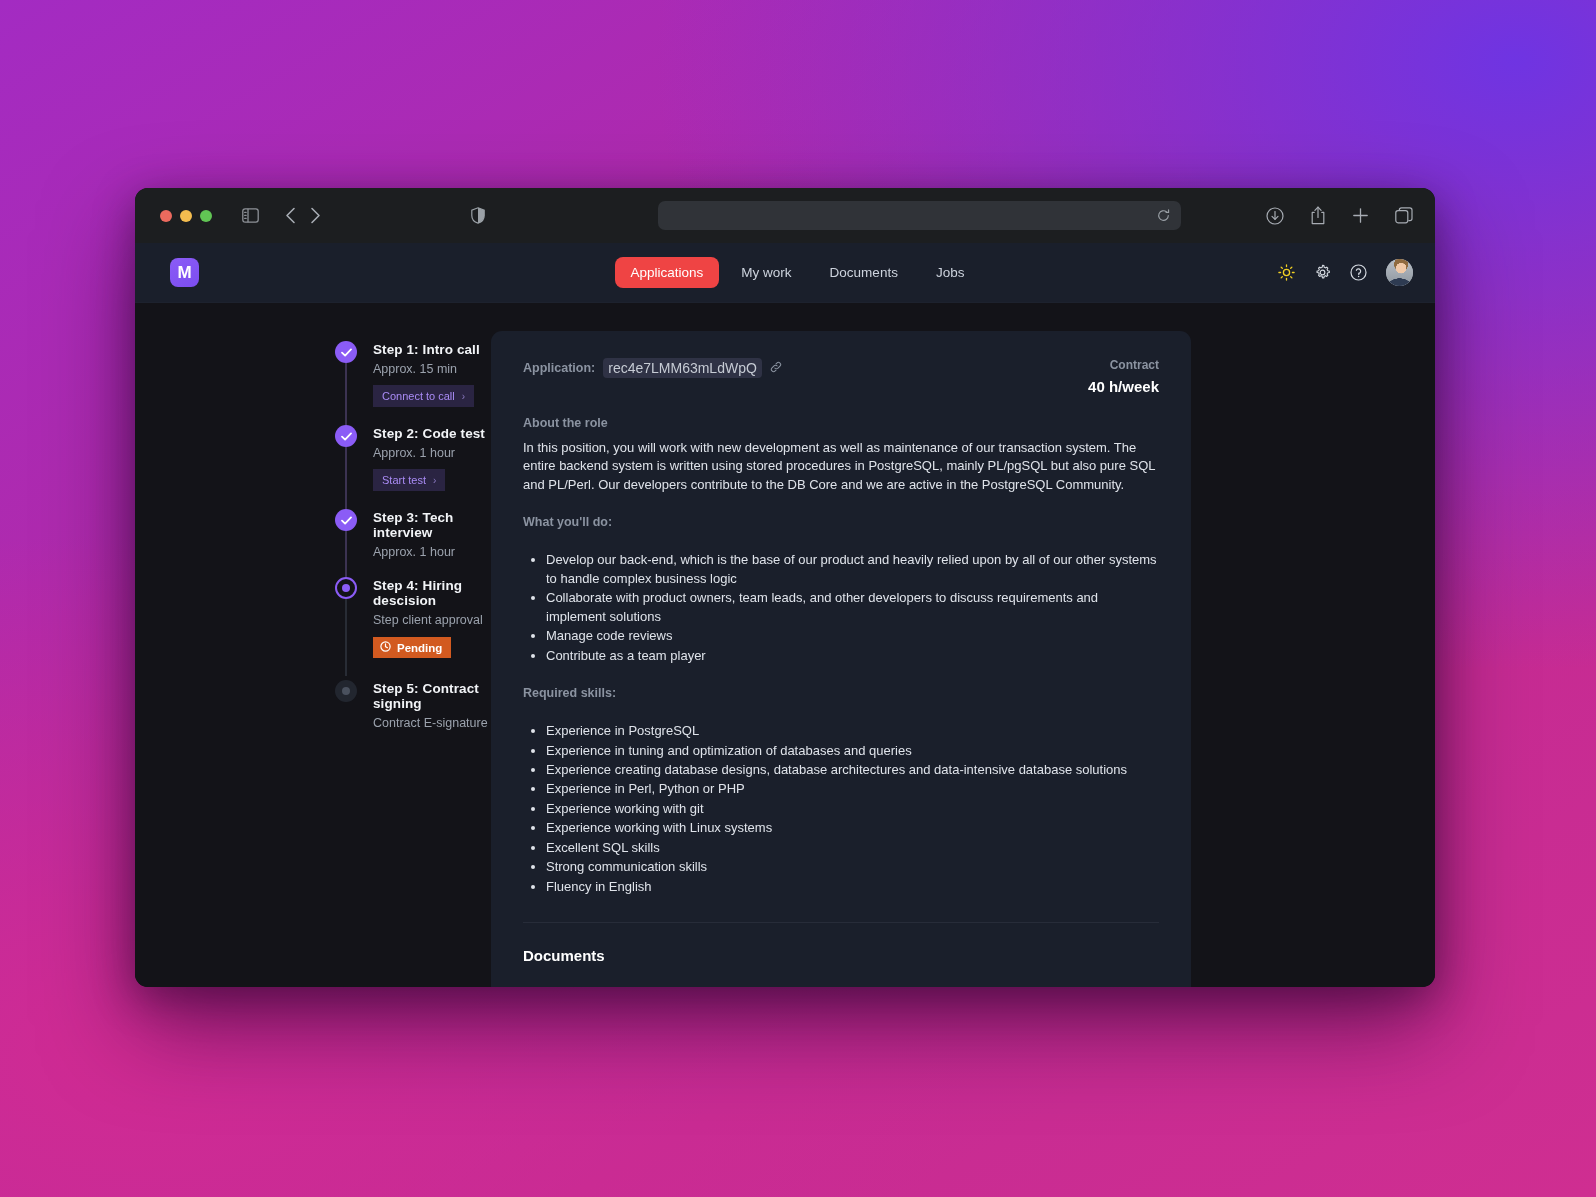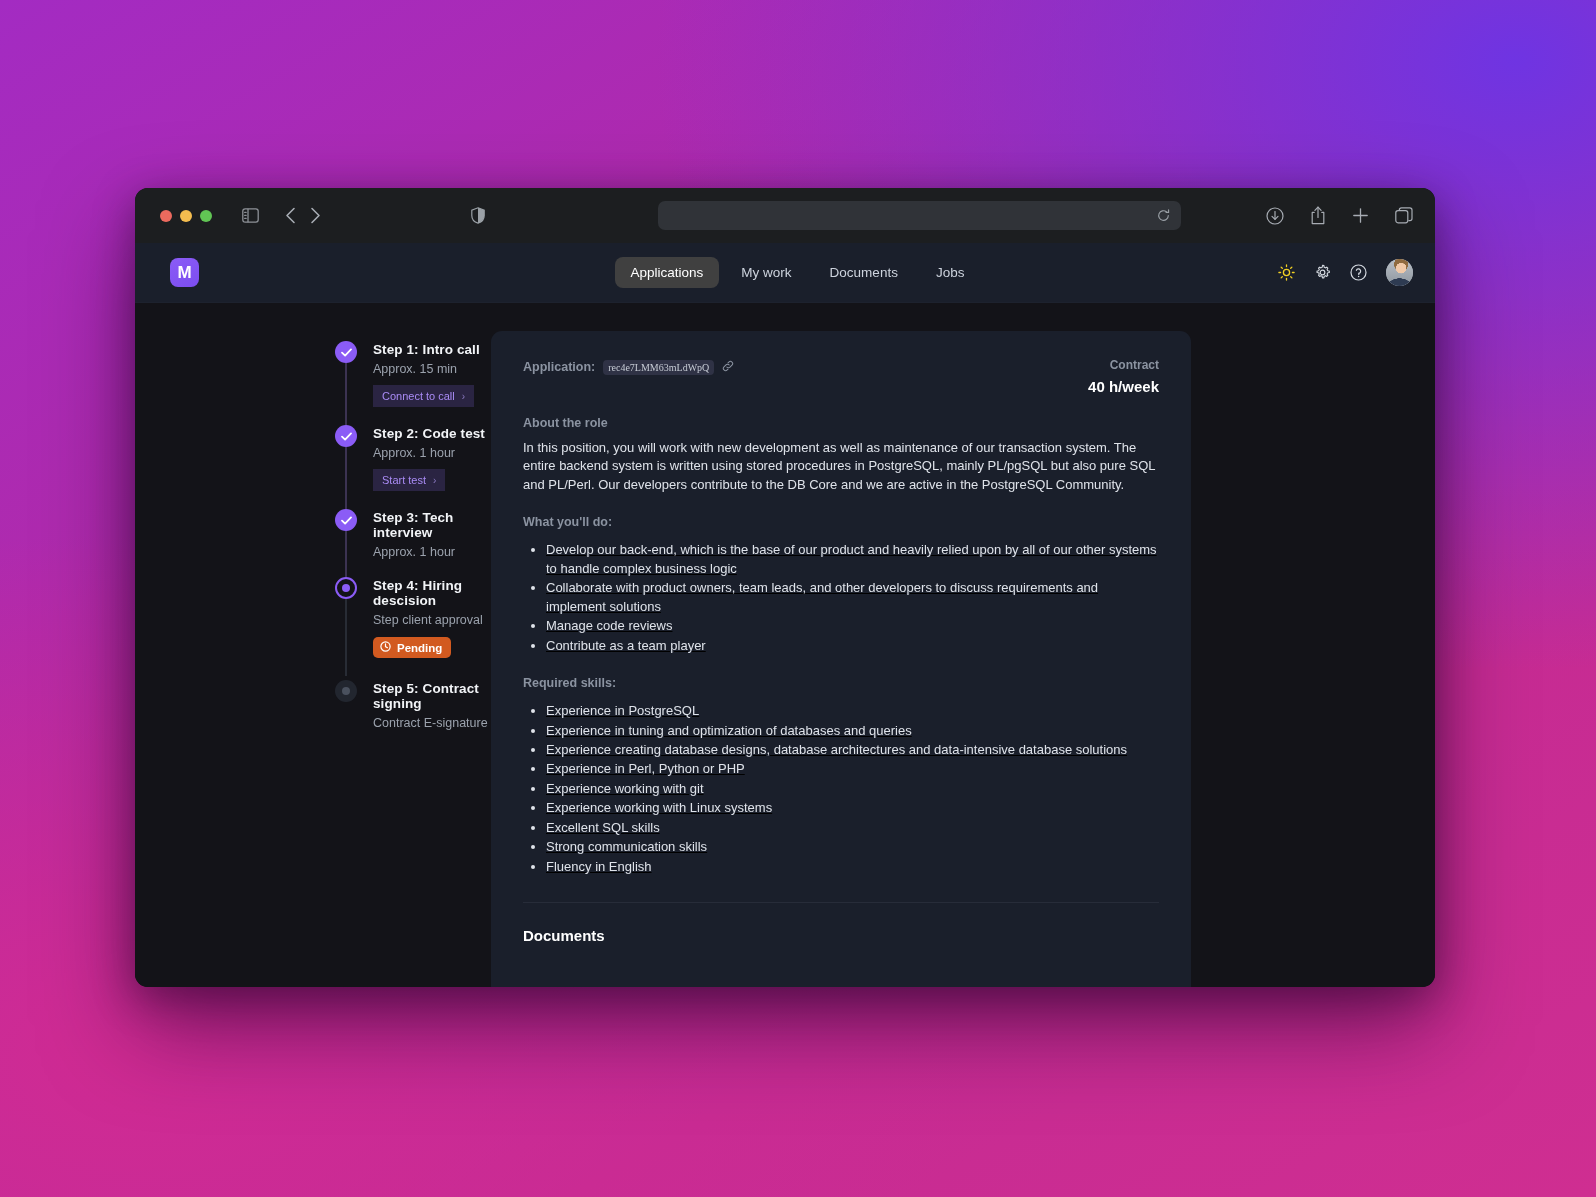--- a/index.html
+++ b/index.html
@@ -113,21 +113,21 @@
     gap: 6px;
   }
   .navitem {
     font-size: 13.5px;
     color: #cdd3dd;
     padding: 8px 16px;
     border-radius: 8px;
     white-space: nowrap;
   }
   .navitem.active {
-    background: #404040;
+    background: #ef4444;
     color: #ffffff;
     margin-left: 25px;
   }
   .header-right {
     position: absolute;
     right: 22px;
     display: flex;
     align-items: center;
     gap: 19px;
   }
@@ -242,21 +242,21 @@
     color: #a98bf5;
     cursor: pointer;
   }
   .step-btn .chev { color: #8a79c0; font-size: 10px; }
   .badge-pending {
     display: inline-flex;
     align-items: center;
     gap: 6px;
     margin-top: 10px;
     background: #d25a20;
-    border-radius: 5px;
+    border-radius: 0;
     padding: 4px 9px 4px 7px;
     font-size: 11.5px;
     font-weight: 600;
     color: #ffffff;
   }
 
   
   .card-wrap { flex: 1; padding-right: 78px; }
   .card {
     width: 700px;
@@ -270,22 +270,22 @@
     align-items: flex-start;
     justify-content: space-between;
   }
   .app-id-row { display: flex; align-items: center; gap: 8px; }
   .app-label {
     font-size: 12.5px;
     font-weight: 700;
     color: #8b93a1;
   }
   .code-chip {
-    font-family: Liberation Serif, serif;
-    font-size: 10px;
+    font-family: Liberation Sans, sans-serif;
+    font-size: 14px;
     color: #c6cbd4;
     background: #2f3245;
     border-radius: 4px;
     padding: 2px 5px;
   }
   .workload-box { text-align: right; }
   .workload-label {
     font-size: 12px;
     font-weight: 700;
     color: #8b93a1;
@@ -309,23 +309,22 @@
     color: #8b93a1;
     margin-top: 21px;
   }
   .para {
     font-size: 13px;
     line-height: 1.42;
     color: #dfe3ea;
     margin-top: 9px;
   }
   ul.bullets {
-    margin-top: 12px;
+    margin-top: 22px;
     padding-left: 23px;
-    text-decoration: underline;
   }
   ul.bullets li {
     font-size: 13px;
     line-height: 1.42;
     color: #dfe3ea;
     margin-bottom: 1px;
   }
   .divider {
     height: 1px;
     background: #272c39;

